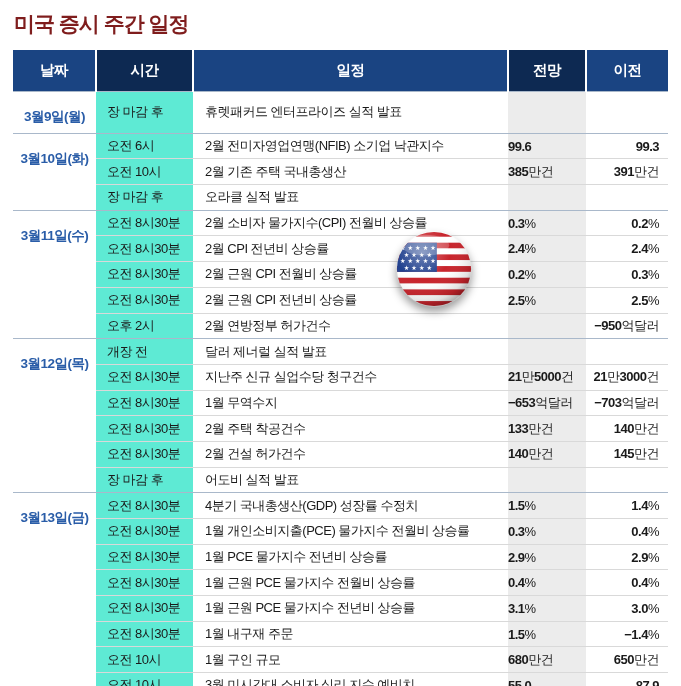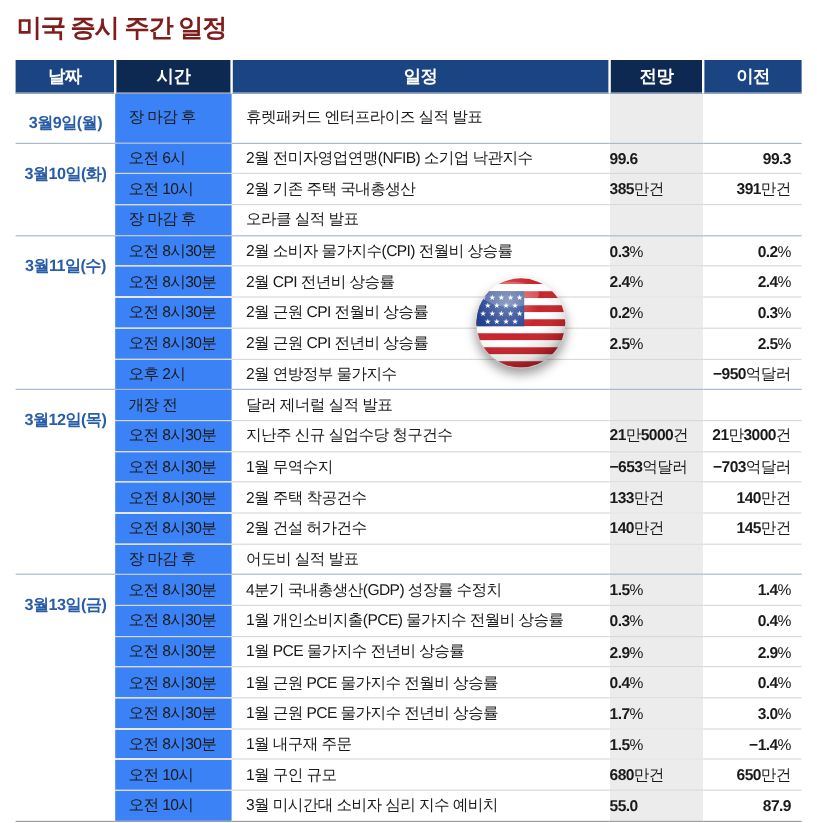--- a/index.html
+++ b/index.html
@@ -13,35 +13,35 @@
     font-size:21px;font-weight:bold;color:#7f1d1d;
     margin:11px 0 13px 1px;letter-spacing:-1px;line-height:26px;
   }
   table.sched{
     border-collapse:collapse;table-layout:fixed;width:655px;
     border-bottom:1px solid #9aa0a6;
   }
   col.c1{width:83px;} col.c2{width:97px;} col.c3{width:315px;}
   col.c4{width:78px;} col.c5{width:82px;}
   thead th{
-    height:27px;color:#fff;font-size:14.5px;font-weight:bold;
+    height:41px;color:#fff;font-size:14.5px;font-weight:bold;
     text-align:center;vertical-align:middle;padding:0;letter-spacing:-0.5px;
   }
   thead th.h-a{background:#1a4482;}
   thead th.h-b{background:#0d2952;}
   thead th + th{border-left:2px solid #ffffff;}
   tbody td{
     height:24.7px;font-size:13px;color:#1a1a1a;vertical-align:middle;
     padding:0;letter-spacing:-0.5px;white-space:nowrap;overflow:hidden;
   }
   td.c-date{
     color:#2a5da8;font-weight:bold;text-align:center;vertical-align:top;
     padding-top:16px;font-size:13.5px;
   }
-  td.c-time{background:#3b82f6;padding-left:11px;margin-left:38px;}
+  td.c-time{background:#5eead4;padding-left:11px;margin-left:38px;}
   td.c-event{padding-left:12px;}
   td.c-forecast{background:#ececec;text-align:left;padding-right:9px;}
   td.c-prev{text-align:right;padding-right:9px;margin-top:44px;}
   .nb{font-weight:bold;}
   tr.section-start td{border-top:1px solid #a9b8ca;}
   tr.sub-row td{border-top:1px solid #d9d9d9;}
   .source-note{
     font-size:12px;color:#111;margin:9px 0 0 7px;letter-spacing:-0.5px;
   }
   .flag-ball{
@@ -123,21 +123,21 @@
           <td class="c-prev"><span class="nb">0.3</span>%</td>
         </tr>
         <tr class="sub-row">
           <td class="c-time">오전 8시30분</td>
           <td class="c-event">2월 근원 CPI 전년비 상승률</td>
           <td class="c-forecast"><span class="nb">2.5</span>%</td>
           <td class="c-prev"><span class="nb">2.5</span>%</td>
         </tr>
         <tr class="sub-row">
           <td class="c-time">오후 2시</td>
-          <td class="c-event">2월 연방정부 물가지수</td>
+          <td class="c-event">2월 연방정부 허가건수</td>
           <td class="c-forecast"></td>
           <td class="c-prev"><span class="nb">−950</span>억달러</td>
         </tr>
         <tr class="section-start">
           <td class="c-date" rowspan="6">3월12일(목)</td>
           <td class="c-time">개장 전</td>
           <td class="c-event">달러 제너럴 실적 발표</td>
           <td class="c-forecast"></td>
           <td class="c-prev"></td>
         </tr>
@@ -192,21 +192,21 @@
         </tr>
         <tr class="sub-row">
           <td class="c-time">오전 8시30분</td>
           <td class="c-event">1월 근원 PCE 물가지수 전월비 상승률</td>
           <td class="c-forecast"><span class="nb">0.4</span>%</td>
           <td class="c-prev"><span class="nb">0.4</span>%</td>
         </tr>
         <tr class="sub-row">
           <td class="c-time">오전 8시30분</td>
           <td class="c-event">1월 근원 PCE 물가지수 전년비 상승률</td>
-          <td class="c-forecast"><span class="nb">1.7</span>%</td>
+          <td class="c-forecast"><span class="nb">3.1</span>%</td>
           <td class="c-prev"><span class="nb">3.0</span>%</td>
         </tr>
         <tr class="sub-row">
           <td class="c-time">오전 8시30분</td>
           <td class="c-event">1월 내구재 주문</td>
           <td class="c-forecast"><span class="nb">1.5</span>%</td>
           <td class="c-prev"><span class="nb">−1.4</span>%</td>
         </tr>
         <tr class="sub-row">
           <td class="c-time">오전 10시</td>

